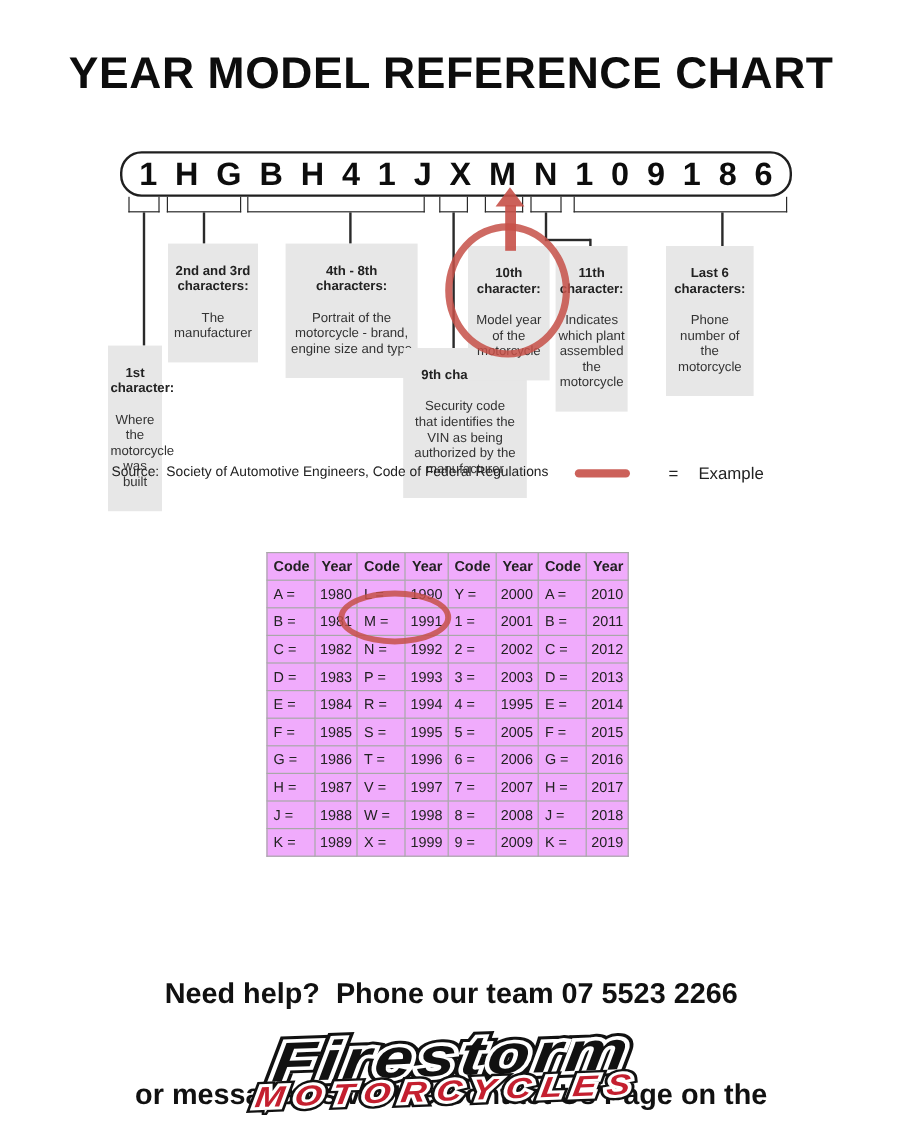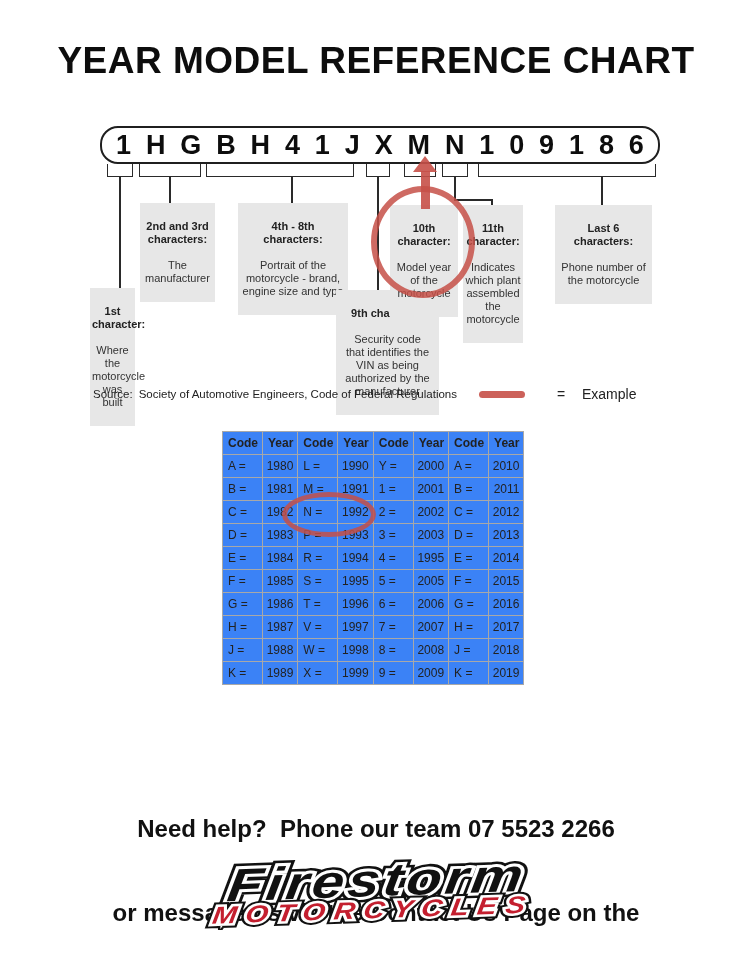--- a/index.html
+++ b/index.html
@@ -47,22 +47,22 @@
     border-bottom:16px solid var(--red); opacity:0.9;
   }
   
   .source-note { position:absolute; left:93px; top:388px; font-size:11.5px; color:#222; }
   .source-note .src-text { margin-left:6px; }
   .legend-line { position:absolute; left:479px; top:391px; width:46px; height:7px; border-radius:4px; background:var(--red); opacity:0.9; }
   .legend-eq { position:absolute; left:557px; top:386px; font-size:14px; color:#222; }
   .legend-label { position:absolute; left:582px; top:386px; font-size:14px; color:#222; }
   
   .year-table {
-    position:absolute; left:222px; top:431px; border-collapse:collapse;
-    font-size:12px; color:#222; background:#3b82f6;
+    position:absolute; left:222px; top:460px; border-collapse:collapse;
+    font-size:12px; color:#222; background:#f0abfc;
   }
   .year-table th, .year-table td {
     border:1px solid #a8a8a8; height:23px; box-sizing:border-box; font-weight:normal;
   }
   .year-table th { font-weight:bold; text-align:left; padding:0 4px 0 5px; }
   .year-table td.code { text-align:left; padding-left:5px; width:39px; }
   .year-table td.year { text-align:right; padding-right:4px; width:32px; }
   
   .help-block {
     position:absolute; left:0; top:759px; width:752px; text-align:center;
@@ -167,21 +167,21 @@
   </div>
   <div class="callout" style="left:463px;top:205px;width:60px;">
     <div class="co-h">11th
 character:</div>
     <div class="co-b">Indicates
 which plant
 assembled
 the
 motorcycle</div>
   </div>
-  <div class="callout" style="left:555px;top:205px;width:97px;">
+  <div class="callout" style="left:555px;top:205px;width:73px;">
     <div class="co-h">Last 6
 characters:</div>
     <div class="co-b">Phone number of
 the motorcycle</div>
   </div>
 
   <div class="arrow-shaft"></div>
   <div class="arrow-head"></div>
   <div class="red-circle" style="left:371px;top:186px;width:104px;height:112px;"></div>
 

